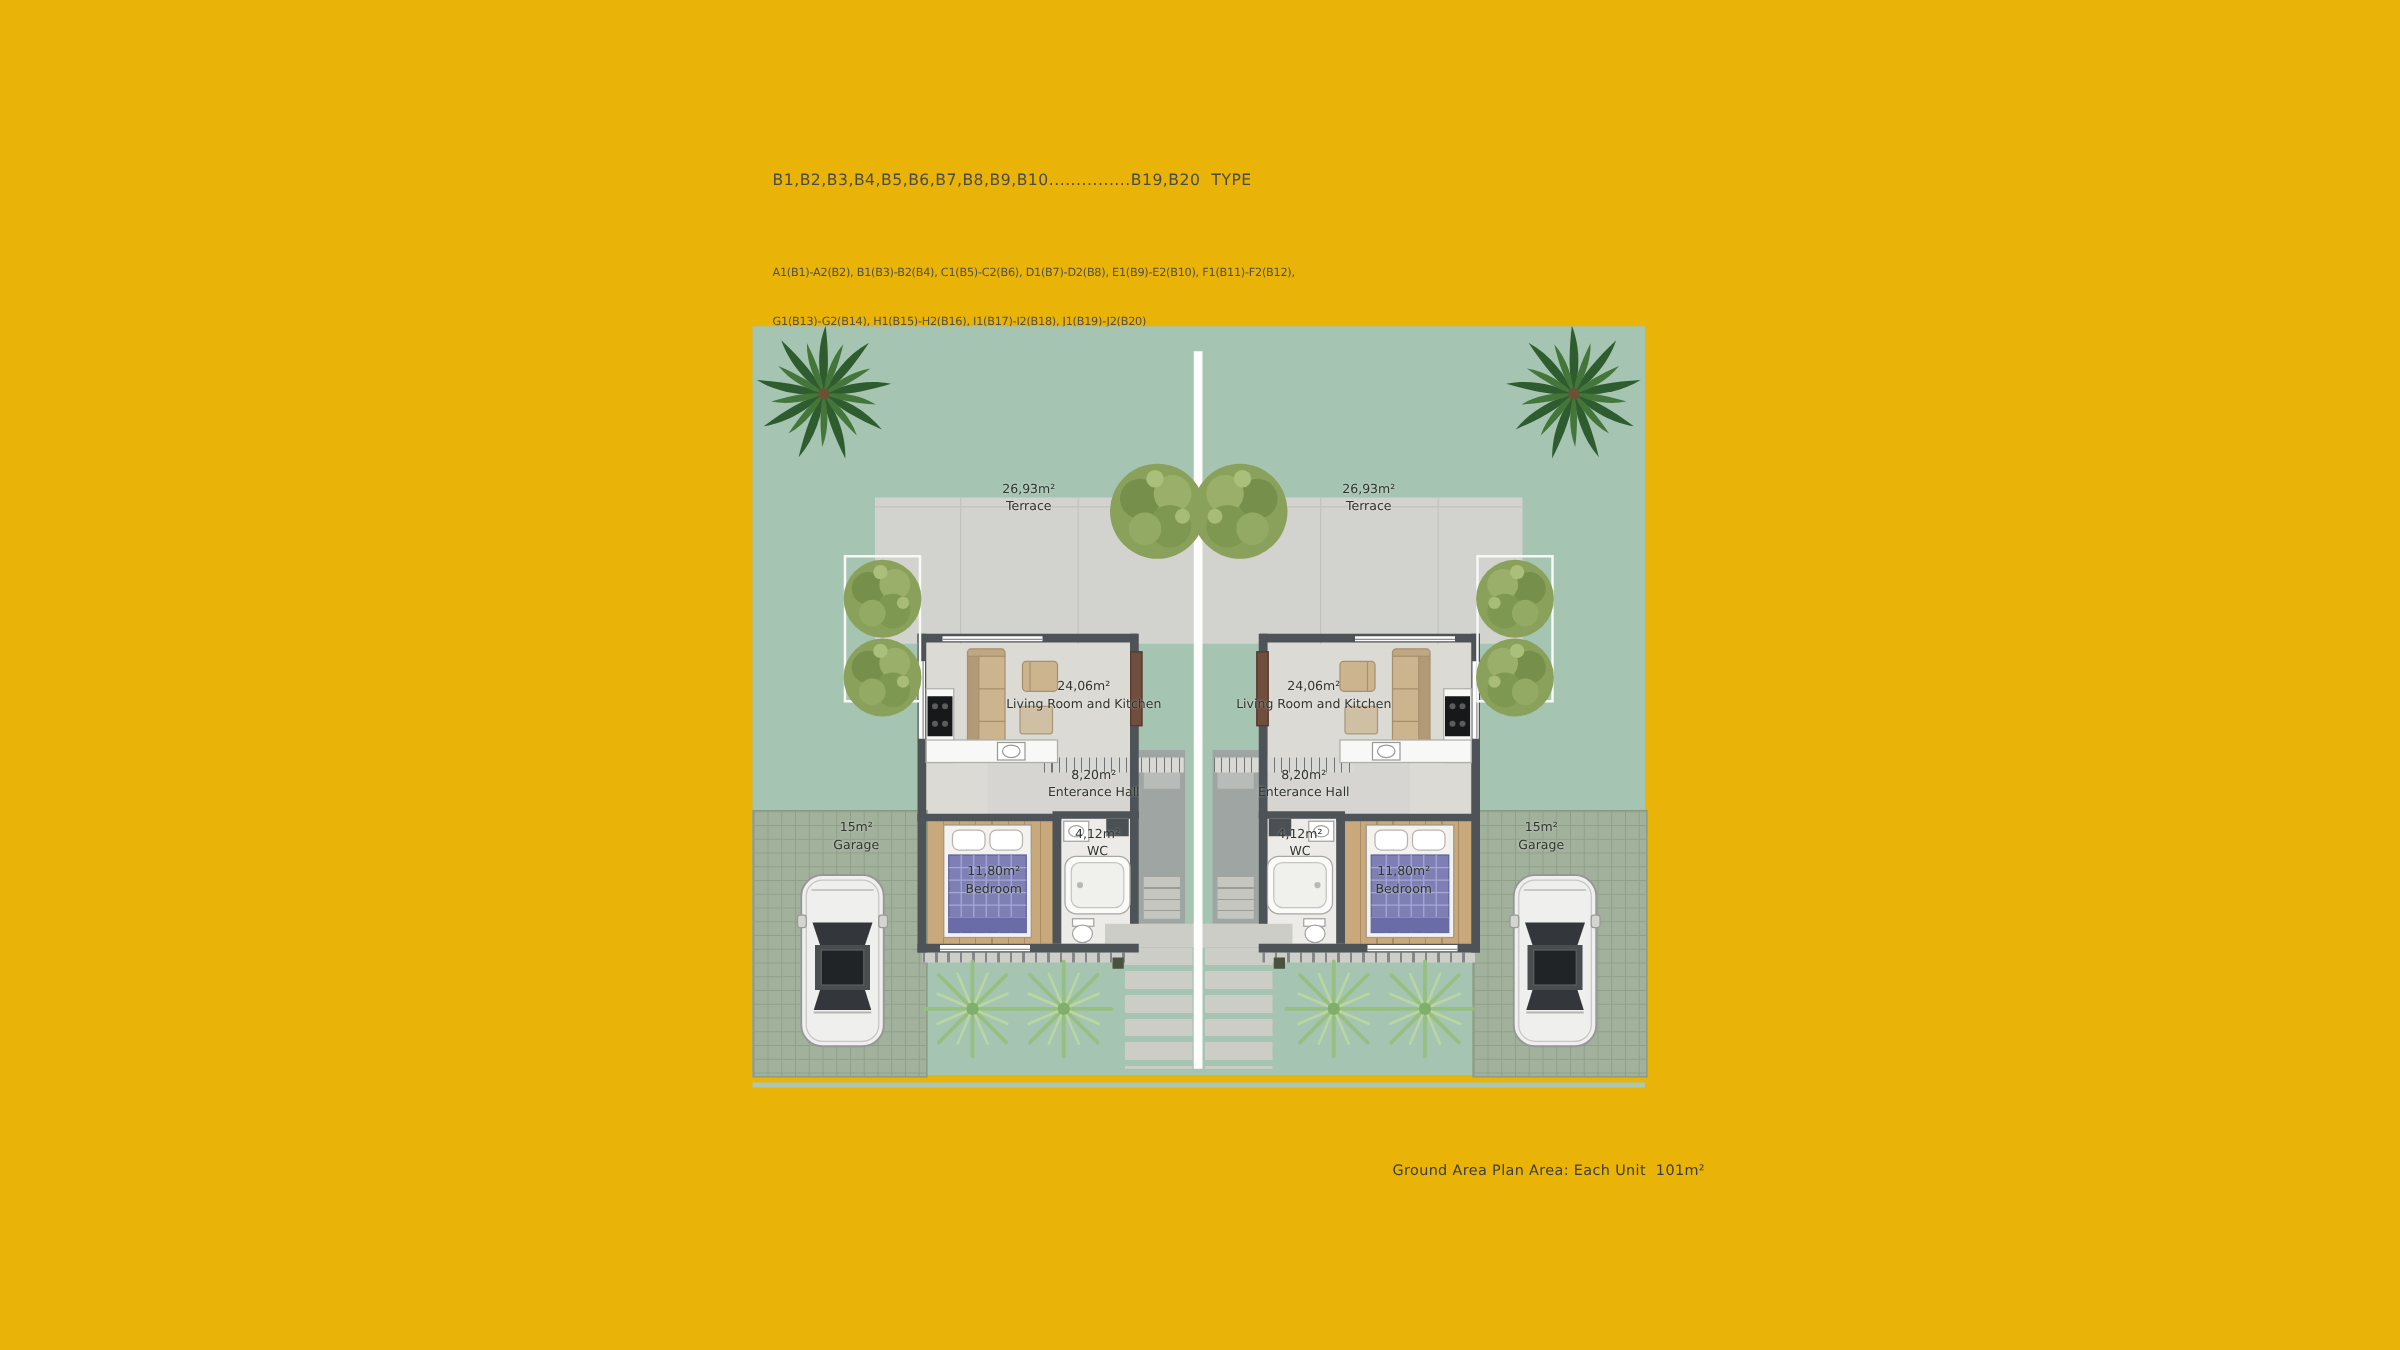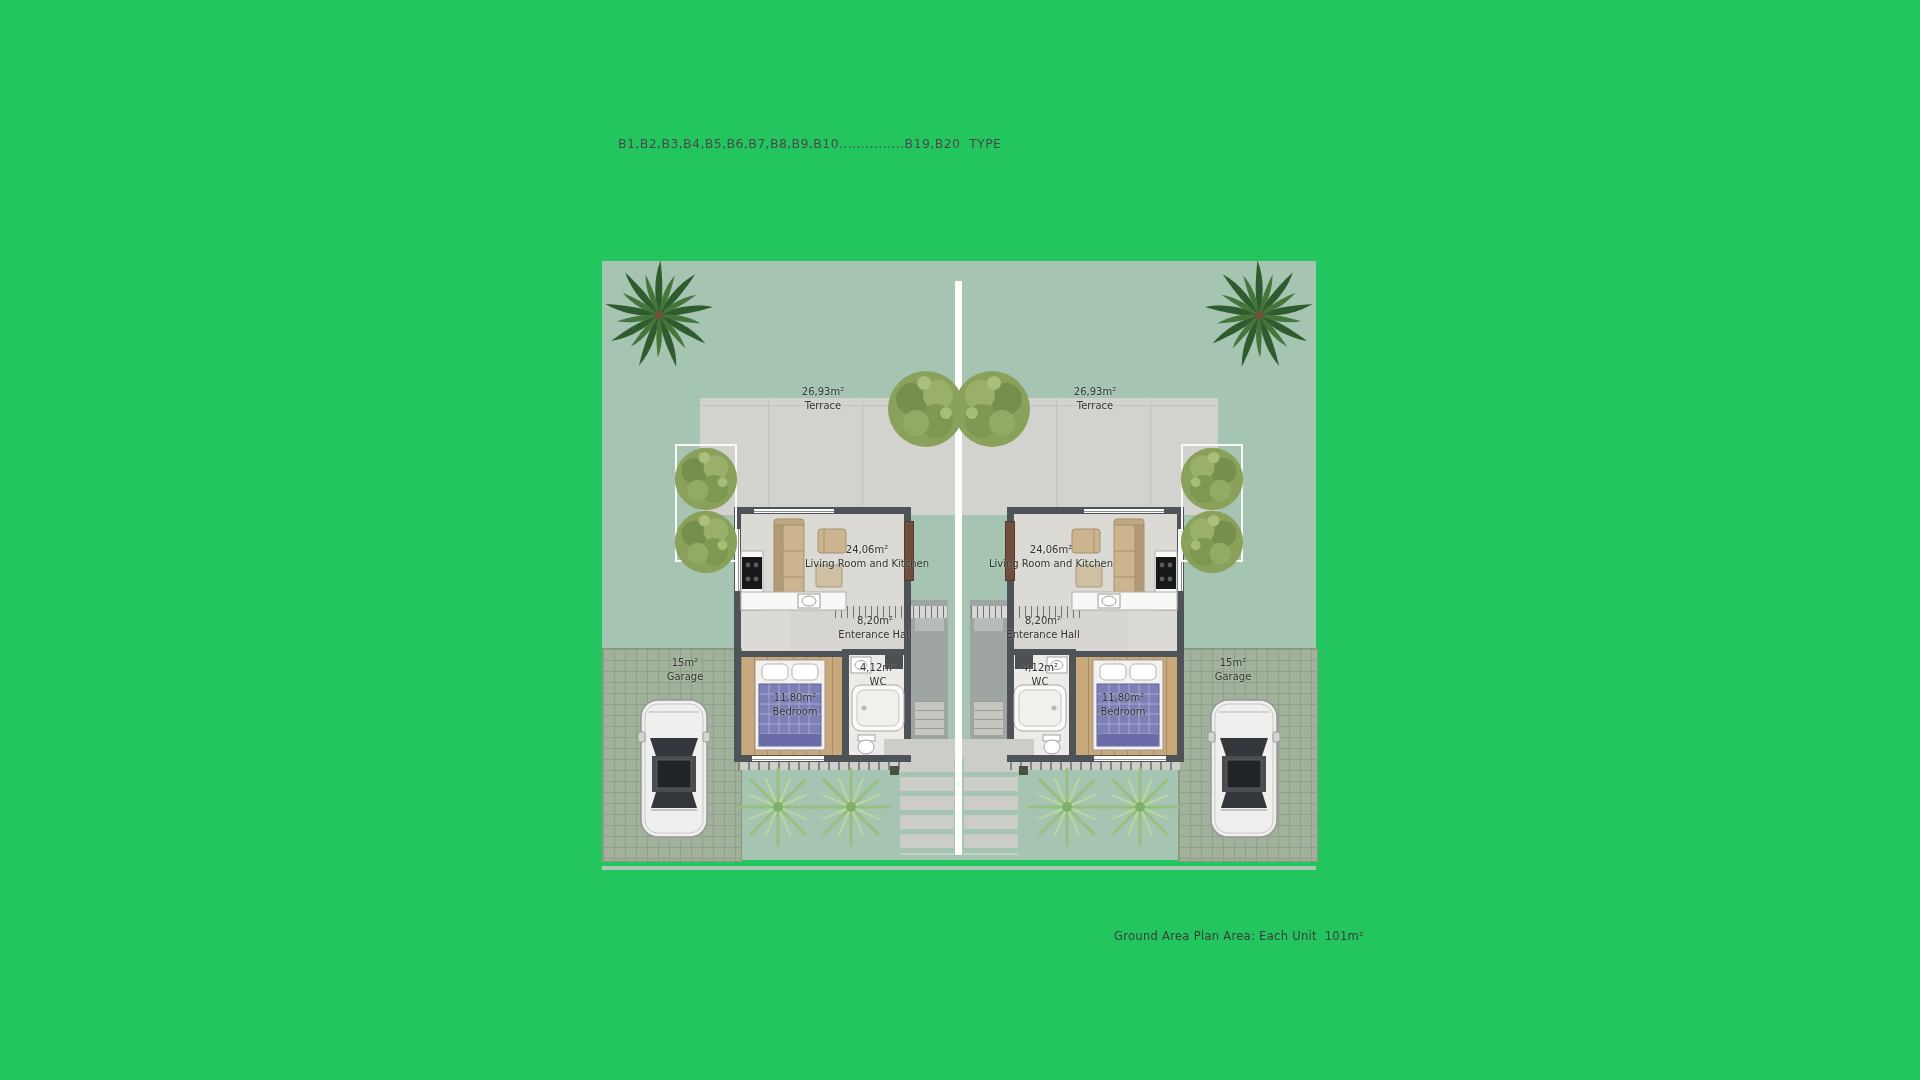--- a/index.html
+++ b/index.html
@@ -1,16 +1,16 @@
 <!DOCTYPE html>
 <html style="--site_green: #a6c4b2; --paving: #d2d2ce; --wall: #4e5357; --wood: #c9a87c; --tree_green: #8aa15c; --palm_green: #2f5c2e;"><head>
 <meta charset="utf-8">
 <style>
   html,body{margin:0;padding:0;background:#ffffff;}
-  .page{position:relative;width:1920px;height:1080px;background:#22c55e;overflow:hidden;
+  .page{position:relative;width:1920px;height:1080px;background:#eab308;overflow:hidden;
         font-family:"DejaVu Sans","Liberation Sans",sans-serif;}
   .abs{position:absolute;}
   
   .type-title{left:618px;top:136px;font-size:12.5px;color:#4a4a4a;letter-spacing:.4px;white-space:pre;}
   .pair-lines{left:618px;top:187px;font-size:9px;color:#4f4f4f;line-height:13px;letter-spacing:-.2px;white-space:pre;}
   .caption{left:1114px;top:929px;font-size:11.5px;color:#3c3c3c;letter-spacing:.3px;white-space:pre;}
   
   .plan{left:602px;top:261px;width:714px;height:599px;background:var(--site_green,#a6c4b2);}
   .plan-underline{left:602px;top:866px;width:714px;height:4px;background:#abc7b5;}
   
@@ -49,20 +49,24 @@
           text-shadow:0 0 2px rgba(255,255,255,.55);}
   .rlabel span{display:block;}
 </style>
 </head>
 <body>
 
 <div class="page">
 
   <div class="abs type-title">B1,B2,B3,B4,B5,B6,B7,B8,B9,B10...............B19,B20  TYPE</div>
 
+  <div class="abs pair-lines">
+    <div>A1(B1)-A2(B2), B1(B3)-B2(B4), C1(B5)-C2(B6), D1(B7)-D2(B8), E1(B9)-E2(B10), F1(B11)-F2(B12),</div>
+    <div>G1(B13)-G2(B14), H1(B15)-H2(B16), I1(B17)-I2(B18), J1(B19)-J2(B20)</div>
+  </div>
 
   <div class="abs plan">
 
     <div class="floor terrace"></div>
     <div class="seam" style="left:98px;top:144px;width:518px;height:1px"></div>
     <div class="seam" style="left:166px;top:137px;width:1px;height:117px"></div>
     <div class="seam" style="left:260px;top:137px;width:1px;height:117px"></div>
     <div class="seam" style="left:454px;top:137px;width:1px;height:117px"></div>
     <div class="seam" style="left:548px;top:137px;width:1px;height:117px"></div>
 

